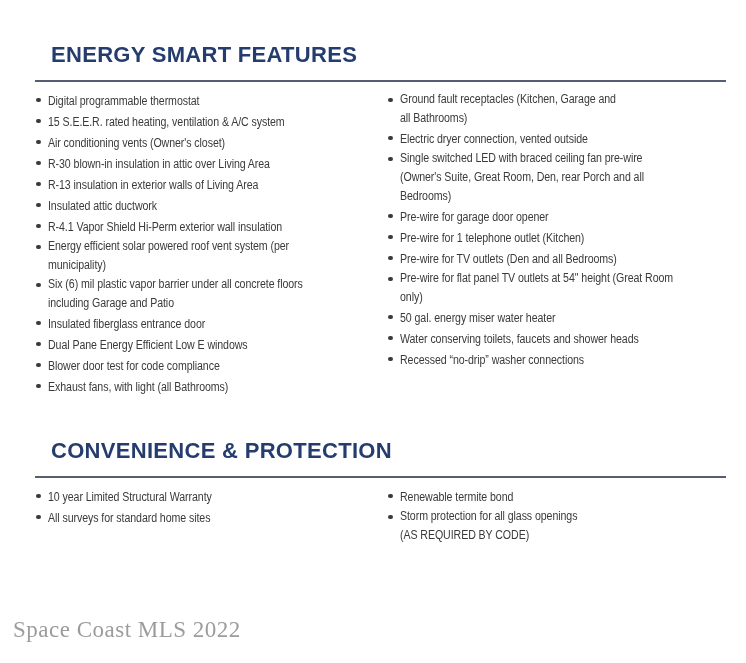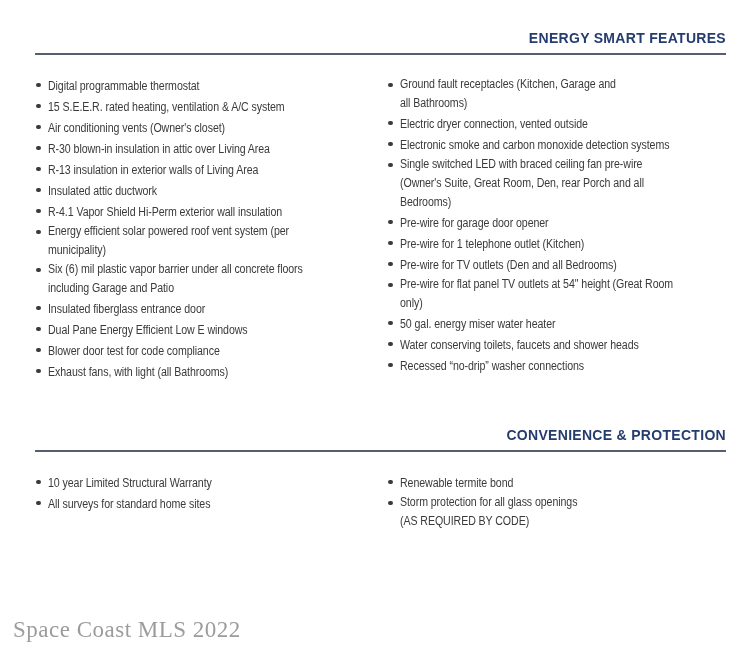--- a/index.html
+++ b/index.html
@@ -14,36 +14,35 @@
     overflow: hidden;
     font-family: "Liberation Sans", sans-serif;
   }
   .page {
     position: absolute;
     left: 35px;
     top: 29px;
     width: 691px;
   }
   .section-title {
-    margin: 0;
-    font-size: 14px;
+    margin: 16px;
+    font-size: 22px;
     line-height: 19px;
     font-weight: 700;
     color: var(--heading, #253c6e);
     letter-spacing: 0.3px;
-    text-align: right;
   }
   .rule {
     height: 2px;
     background: var(--rule, #555f72);
     margin-top: 5px;
   }
   .columns {
     display: flex;
-    margin-top: 20px;
+    margin-top: 8px;
   }
   .col {
     list-style: none;
     margin: 0;
     padding: 0;
   }
   .col-left {
     flex: 0 0 352px;
     width: 352px;
   }
@@ -173,24 +172,20 @@
             <span class="bullet"></span>
             <span class="item-text">Ground fault receptacles (Kitchen, Garage and
 all Bathrooms)</span>
           </li>
 
           <li class="item">
             <span class="bullet"></span>
             <span class="item-text">Electric dryer connection, vented outside</span>
           </li>
 
-          <li class="item">
-            <span class="bullet"></span>
-            <span class="item-text">Electronic smoke and carbon monoxide detection systems</span>
-          </li>
 
           <li class="item">
             <span class="bullet"></span>
             <span class="item-text">Single switched LED with braced ceiling fan pre-wire
 (Owner's Suite, Great Room, Den, rear Porch and all
 Bedrooms)</span>
           </li>
 
           <li class="item">
             <span class="bullet"></span>

